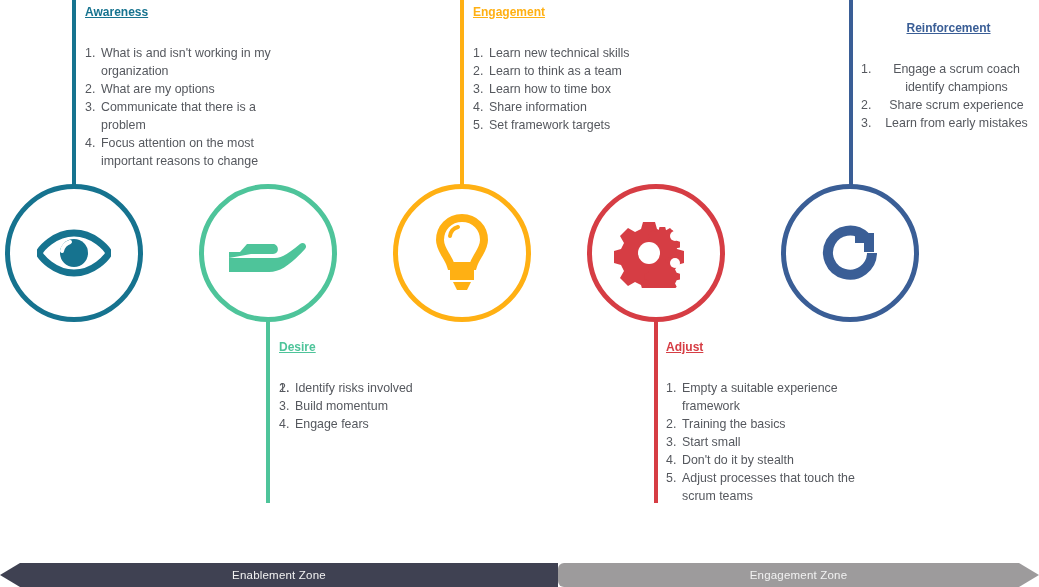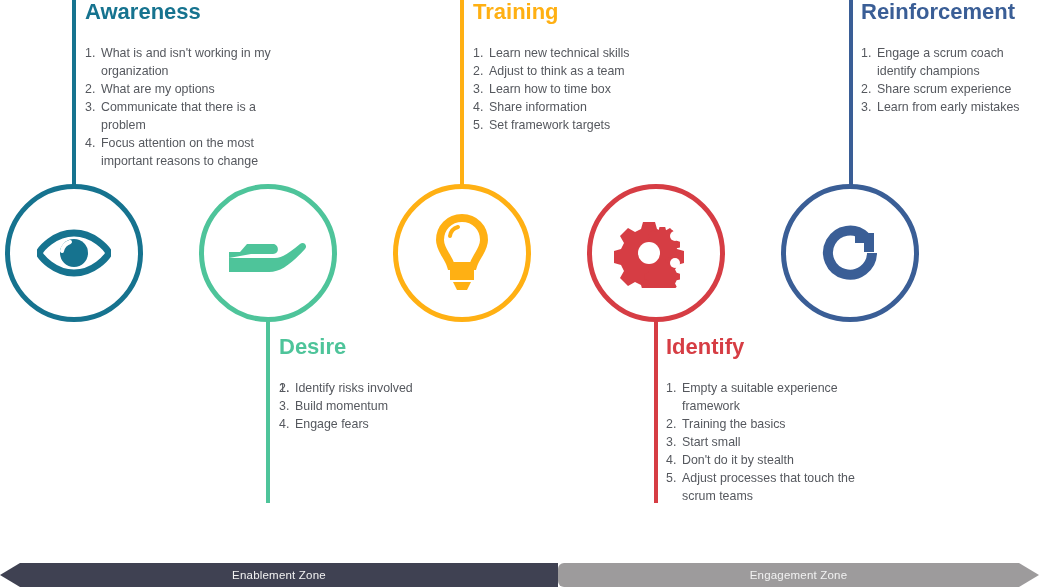--- a/index.html
+++ b/index.html
@@ -37,25 +37,26 @@
     align-items: center;
     justify-content: center;
   }
   .node-circle svg { display: block; }
 
   
   .panel {
     position: absolute;
   }
   .panel-title {
-    font-size: 22px;
+    font-size: 12px;
     font-weight: bold;
     line-height: 20px;
     margin: 0 0 0 0;
     white-space: nowrap;
+    text-decoration: underline;
   }
   .panel-list {
     margin: 0;
     padding: 0;
     list-style: none;
   }
   .panel-list li {
     position: relative;
     font-size: 12.4px;
     line-height: 18px;
@@ -168,32 +169,32 @@
     <div class="panel-spacer"></div>
     <ul class="panel-list">
       <li><span class="li-num">1.</span><span>What is and isn't working in my organization</span></li>
       <li><span class="li-num">2.</span><span>What are my options</span></li>
       <li><span class="li-num">3.</span><span>Communicate that there is a problem</span></li>
       <li><span class="li-num">4.</span><span>Focus attention on the most important reasons to change</span></li>
     </ul>
   </div>
 
   <div class="panel" style="left:473px; top:2px; width:200px;">
-    <div class="panel-title" style="color:#ffb013;">Training</div>
+    <div class="panel-title" style="color:#ffb013;">Engagement</div>
     <div class="panel-spacer"></div>
     <ul class="panel-list">
       <li><span class="li-num">1.</span><span>Learn new technical skills</span></li>
-      <li><span class="li-num">2.</span><span>Adjust to think as a team</span></li>
+      <li><span class="li-num">2.</span><span>Learn to think as a team</span></li>
       <li><span class="li-num">3.</span><span>Learn how to time box</span></li>
       <li><span class="li-num">4.</span><span>Share information</span></li>
       <li><span class="li-num">5.</span><span>Set framework targets</span></li>
     </ul>
   </div>
 
-  <div class="panel" style="left:861px; top:2px; width:175px;">
+  <div class="panel" style="left:861px; top:18px; width:175px;text-align:center;">
     <div class="panel-title" style="color:#3a5e96;">Reinforcement</div>
     <div class="panel-spacer"></div>
     <ul class="panel-list">
       <li><span class="li-num">1.</span><span>Engage a scrum coach identify champions</span></li>
       <li><span class="li-num">2.</span><span>Share scrum experience</span></li>
       <li><span class="li-num">3.</span><span>Learn from early mistakes</span></li>
     </ul>
   </div>
 
   <div class="panel" style="left:279px; top:337px; width:200px;">
@@ -201,21 +202,21 @@
     <div class="panel-spacer"></div>
     <ul class="panel-list">
       <li><span class="li-num">1.</span></li>
       <li><span class="li-num">2.</span><span>Identify risks involved</span></li>
       <li><span class="li-num">3.</span><span>Build momentum</span></li>
       <li><span class="li-num">4.</span><span>Engage fears</span></li>
     </ul>
   </div>
 
   <div class="panel" style="left:666px; top:337px; width:200px;">
-    <div class="panel-title" style="color:#d63d44;">Identify</div>
+    <div class="panel-title" style="color:#d63d44;">Adjust</div>
     <div class="panel-spacer"></div>
     <ul class="panel-list">
       <li><span class="li-num">1.</span><span>Empty a suitable experience framework</span></li>
       <li><span class="li-num">2.</span><span>Training the basics</span></li>
       <li><span class="li-num">3.</span><span>Start small</span></li>
       <li><span class="li-num">4.</span><span>Don't do it by stealth</span></li>
       <li><span class="li-num">5.</span><span>Adjust processes that touch the scrum teams</span></li>
     </ul>
   </div>
 

